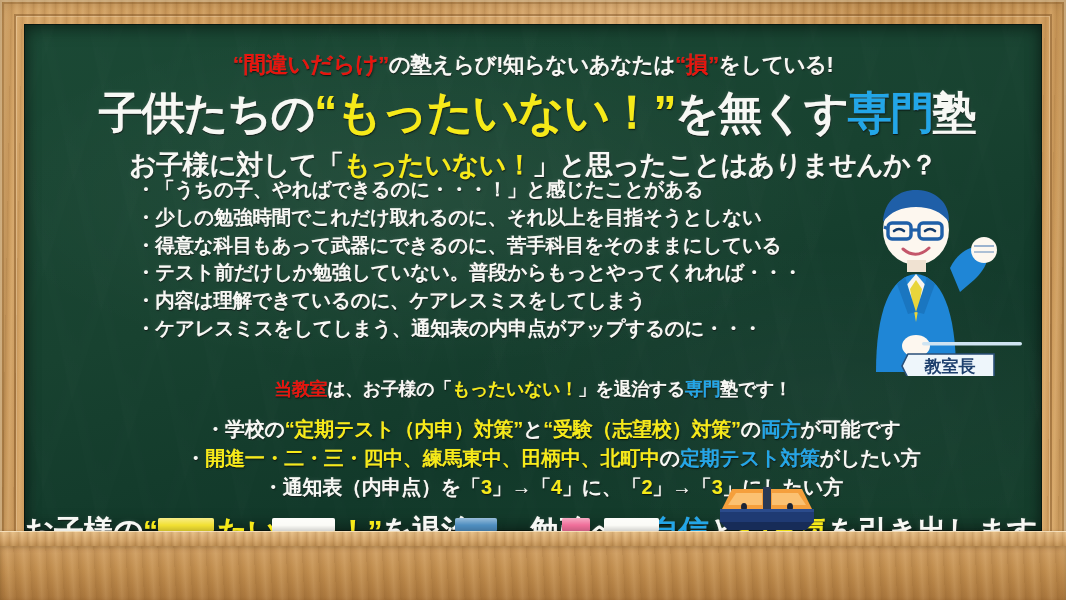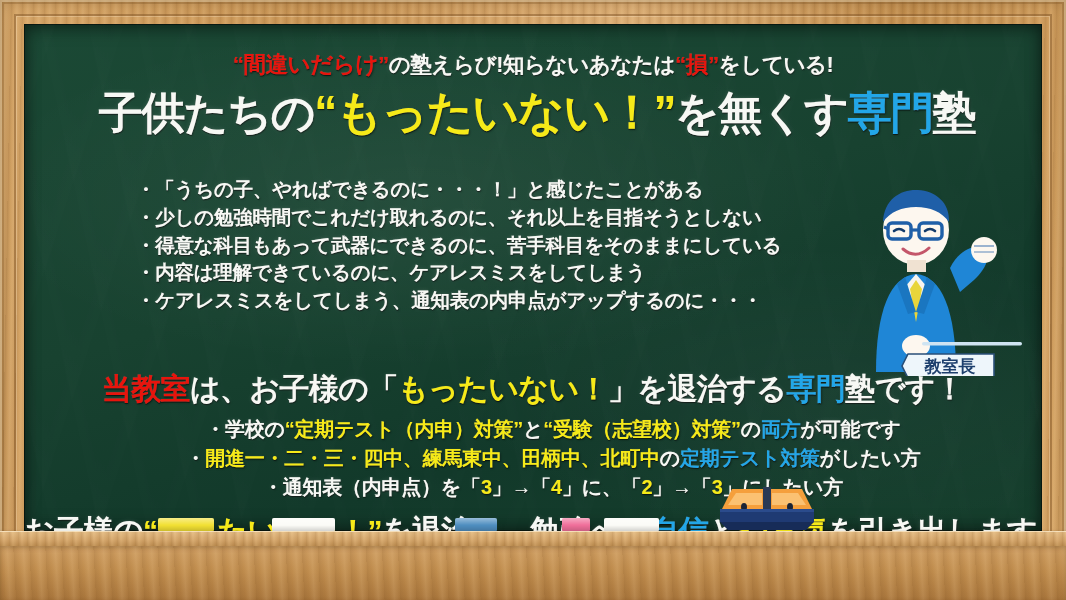--- a/index.html
+++ b/index.html
@@ -153,21 +153,21 @@
     font-size: 19.5px;
     line-height: 27.8px;
     white-space: nowrap;
     letter-spacing: -0.012em;
   }
 
   
   #midline {
     top: 348px; left: 0; right: 0;
     text-align: center;
-    font-size: 30px;
+    font-size: 18px;
     line-height: 34px;
   }
 
   
   .bullets2 {
     position: absolute;
     top: 391px;
     left: 110px;
     right: 70px;
     text-align: center;
@@ -268,25 +268,27 @@
 
   <div class="board">
     <div class="board-dust"></div>
 
     <div class="content">
 
       <div class="line chalk" id="headline"><span class="r">“間違いだらけ”</span><span class="w">の塾えらび!知らないあなたは</span><span class="r">“損”</span><span class="w">をしている!</span></div>
 
       <div class="line chalk" id="maintitle"><span class="w">子供たちの</span><span class="y big">“もったいない！”</span><span class="w">を無くす</span><span class="c">専門</span><span class="w">塾</span></div>
 
+      <div class="line chalk" id="question"><span class="w">お子様に対して「</span><span class="y">もったいない！</span><span class="w">」と思ったことはありませんか？</span></div>
 
       <div class="bullets1">
         <div class="bl chalk w">・「うちの子、やればできるのに・・・！」と感じたことがある</div>
         <div class="bl chalk w">・少しの勉強時間でこれだけ取れるのに、それ以上を目指そうとしない</div>
         <div class="bl chalk w">・得意な科目もあって武器にできるのに、苦手科目をそのままにしている</div>
+        <div class="bl chalk w">・テスト前だけしか勉強していない。普段からもっとやってくれれば・・・</div>
         <div class="bl chalk w">・内容は理解できているのに、ケアレスミスをしてしまう</div>
         <div class="bl chalk w">・ケアレスミスをしてしまう、通知表の内申点がアップするのに・・・</div>
       </div>
 
       <div class="line chalk" id="midline"><span class="r">当教室</span><span class="w">は、お子様の「</span><span class="y">もったいない！</span><span class="w">」を退治する</span><span class="c">専門</span><span class="w">塾です！</span></div>
 
       <div class="bullets2">
         <div class="bl chalk"><span class="w">・学校の</span><span class="y">“定期テスト（内申）対策”</span><span class="w">と</span><span class="y">“受験（志望校）対策”</span><span class="w">の</span><span class="c">両方</span><span class="w">が可能です</span></div>
         <div class="bl chalk"><span class="w">・</span><span class="y">開進一・二・三・四中、練馬東中、田柄中、北町中</span><span class="w">の</span><span class="c">定期テスト対策</span><span class="w">がしたい方</span></div>
         <div class="bl chalk"><span class="w">・通知表（内申点）を「</span><span class="y">3</span><span class="w">」→「</span><span class="y">4</span><span class="w">」に、「</span><span class="y">2</span><span class="w">」→「</span><span class="y">3</span><span class="w">」にしたい方</span></div>

